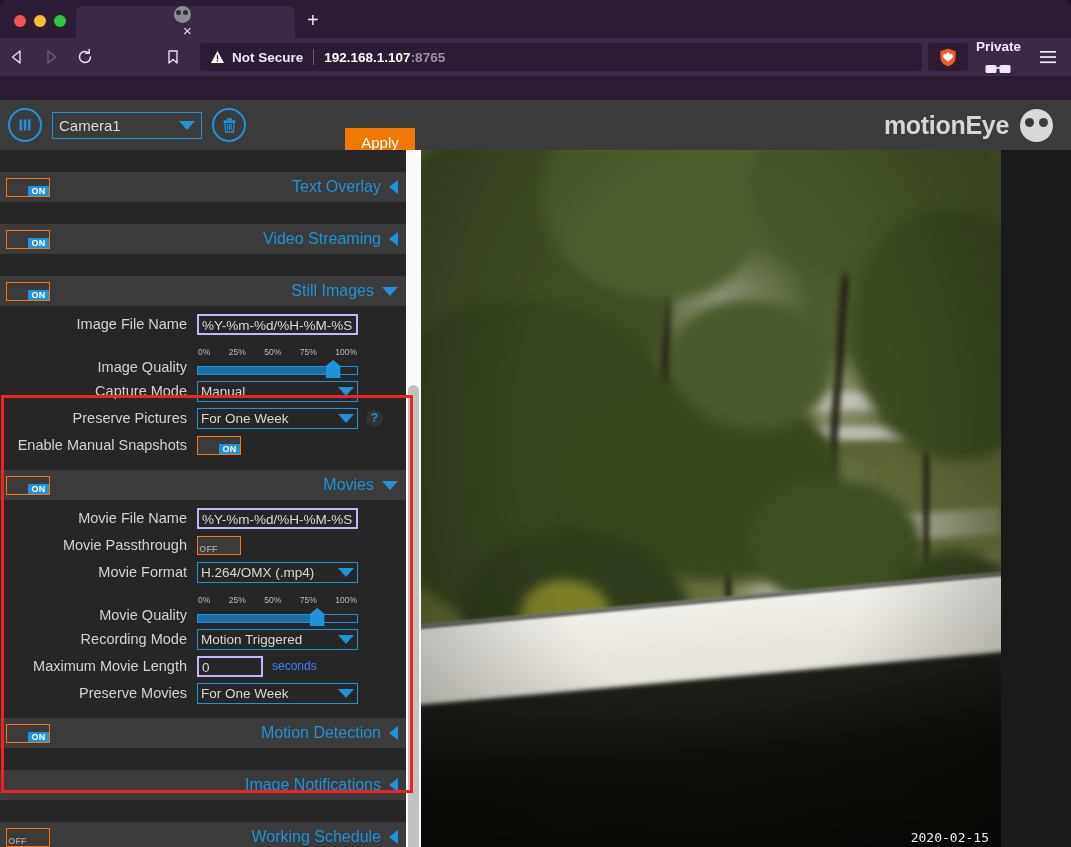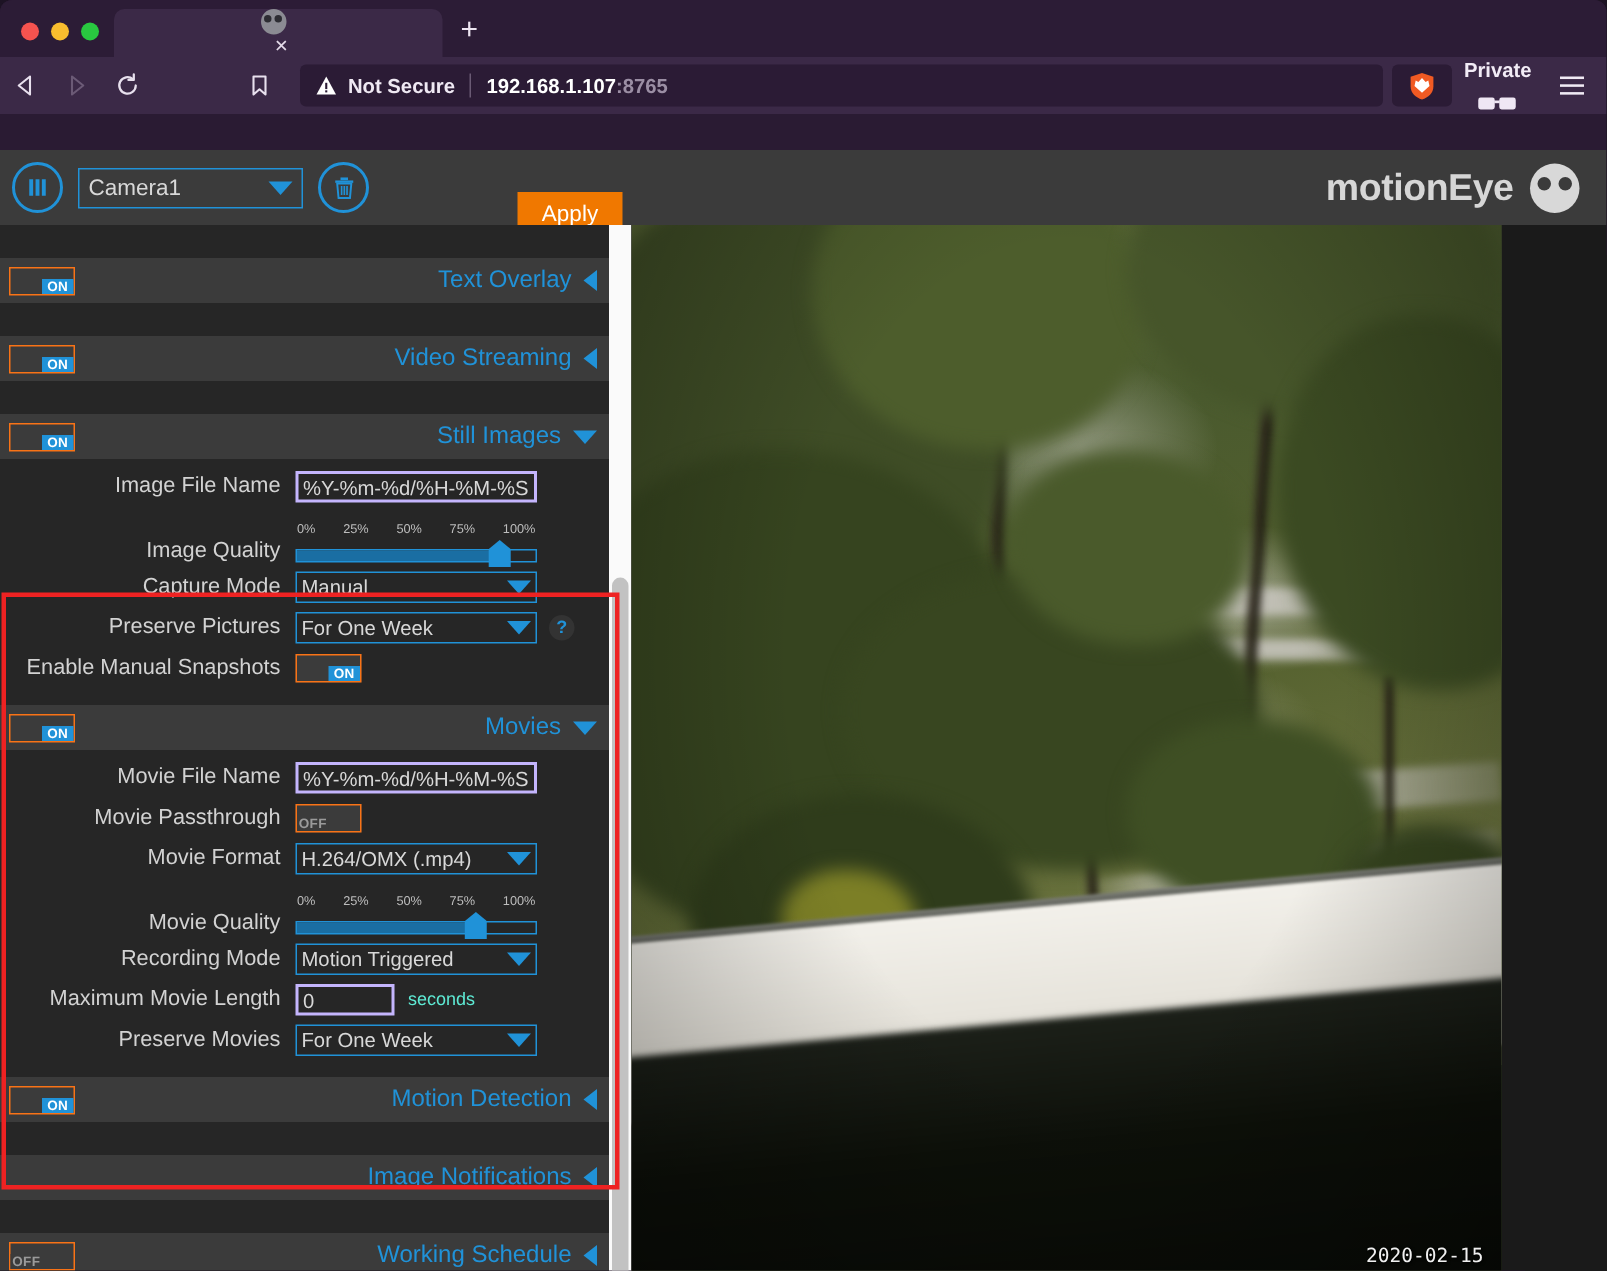--- a/index.html
+++ b/index.html
@@ -276,21 +276,21 @@
     border: 1px solid #2092d8;
     background: #262626;
     display: flex; align-items: center;
     padding: 0 3px;
     flex: 0 0 auto;
   }
   .select-box .sel-label {
     flex: 1 1 auto; color: #d8d8d8; font-size: 13.5px;
     white-space: nowrap; overflow: hidden;
   }
-  .unit-label { color: #5eead4; font-size: 12px; margin-left: 9px; }
+  .unit-label { color: #3b82f6; font-size: 12px; margin-left: 9px; }
   .help-badge {
     width: 17px; height: 17px; border-radius: 50%;
     background: #333333;
     color: #2092d8; font-size: 12px; font-weight: bold;
     display: flex; align-items: center; justify-content: center;
     margin-left: 8px; flex: 0 0 auto;
   }
 
   
   .slider-row { display: flex; align-items: flex-end; min-height: 36px; margin-bottom: 4px; }

